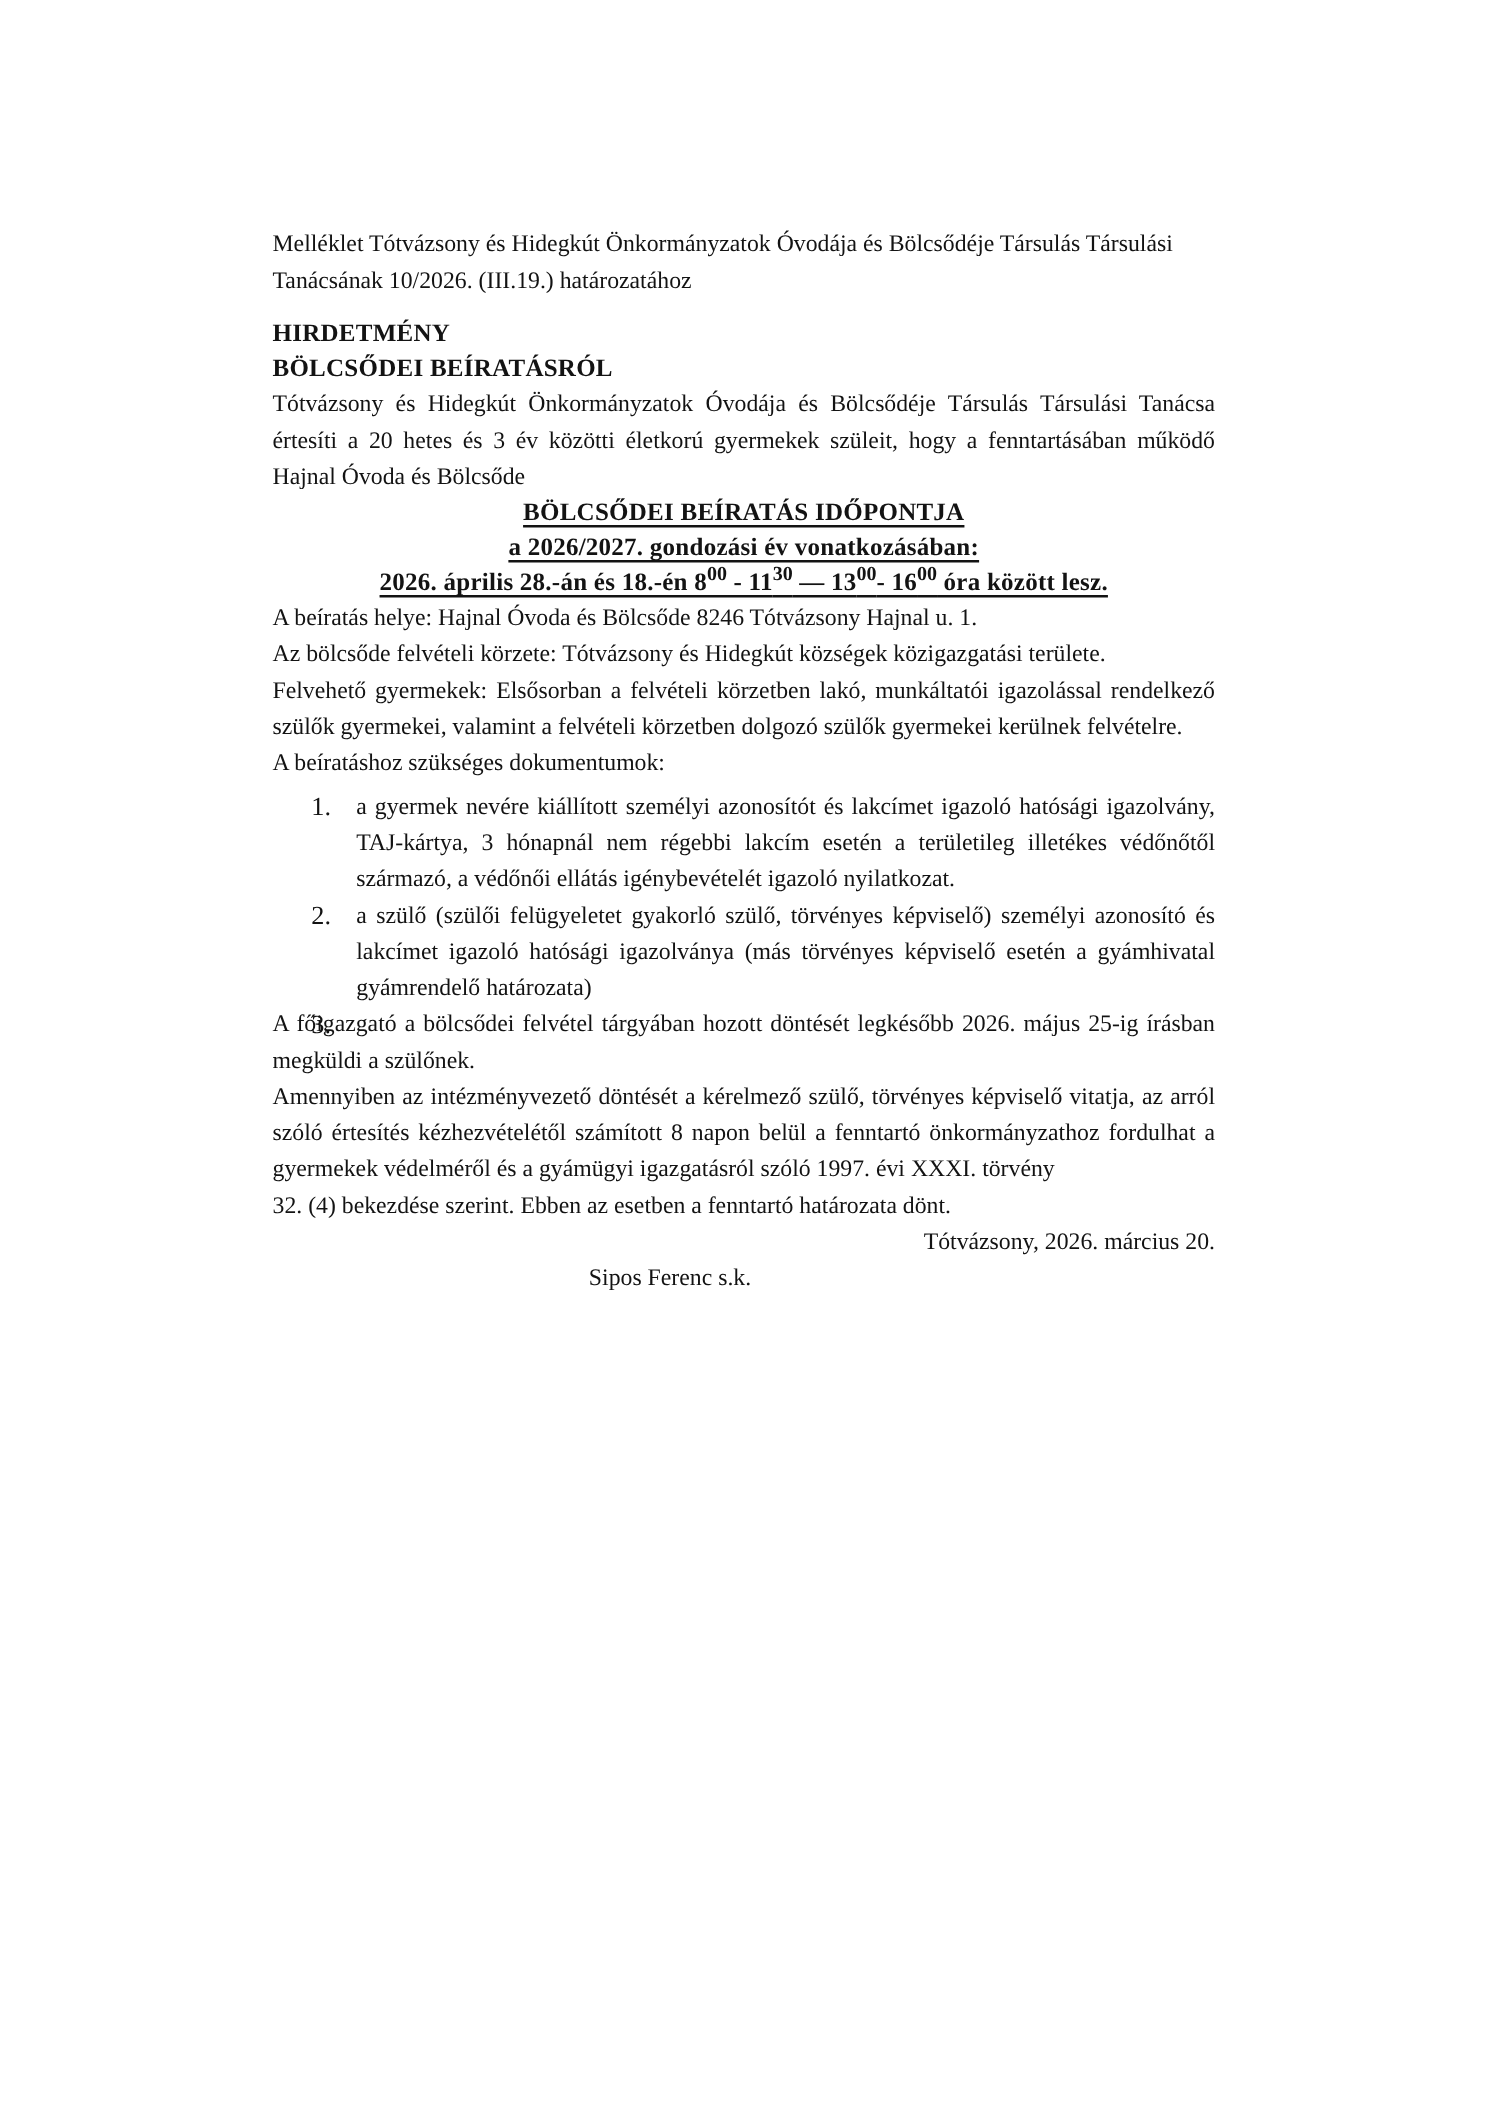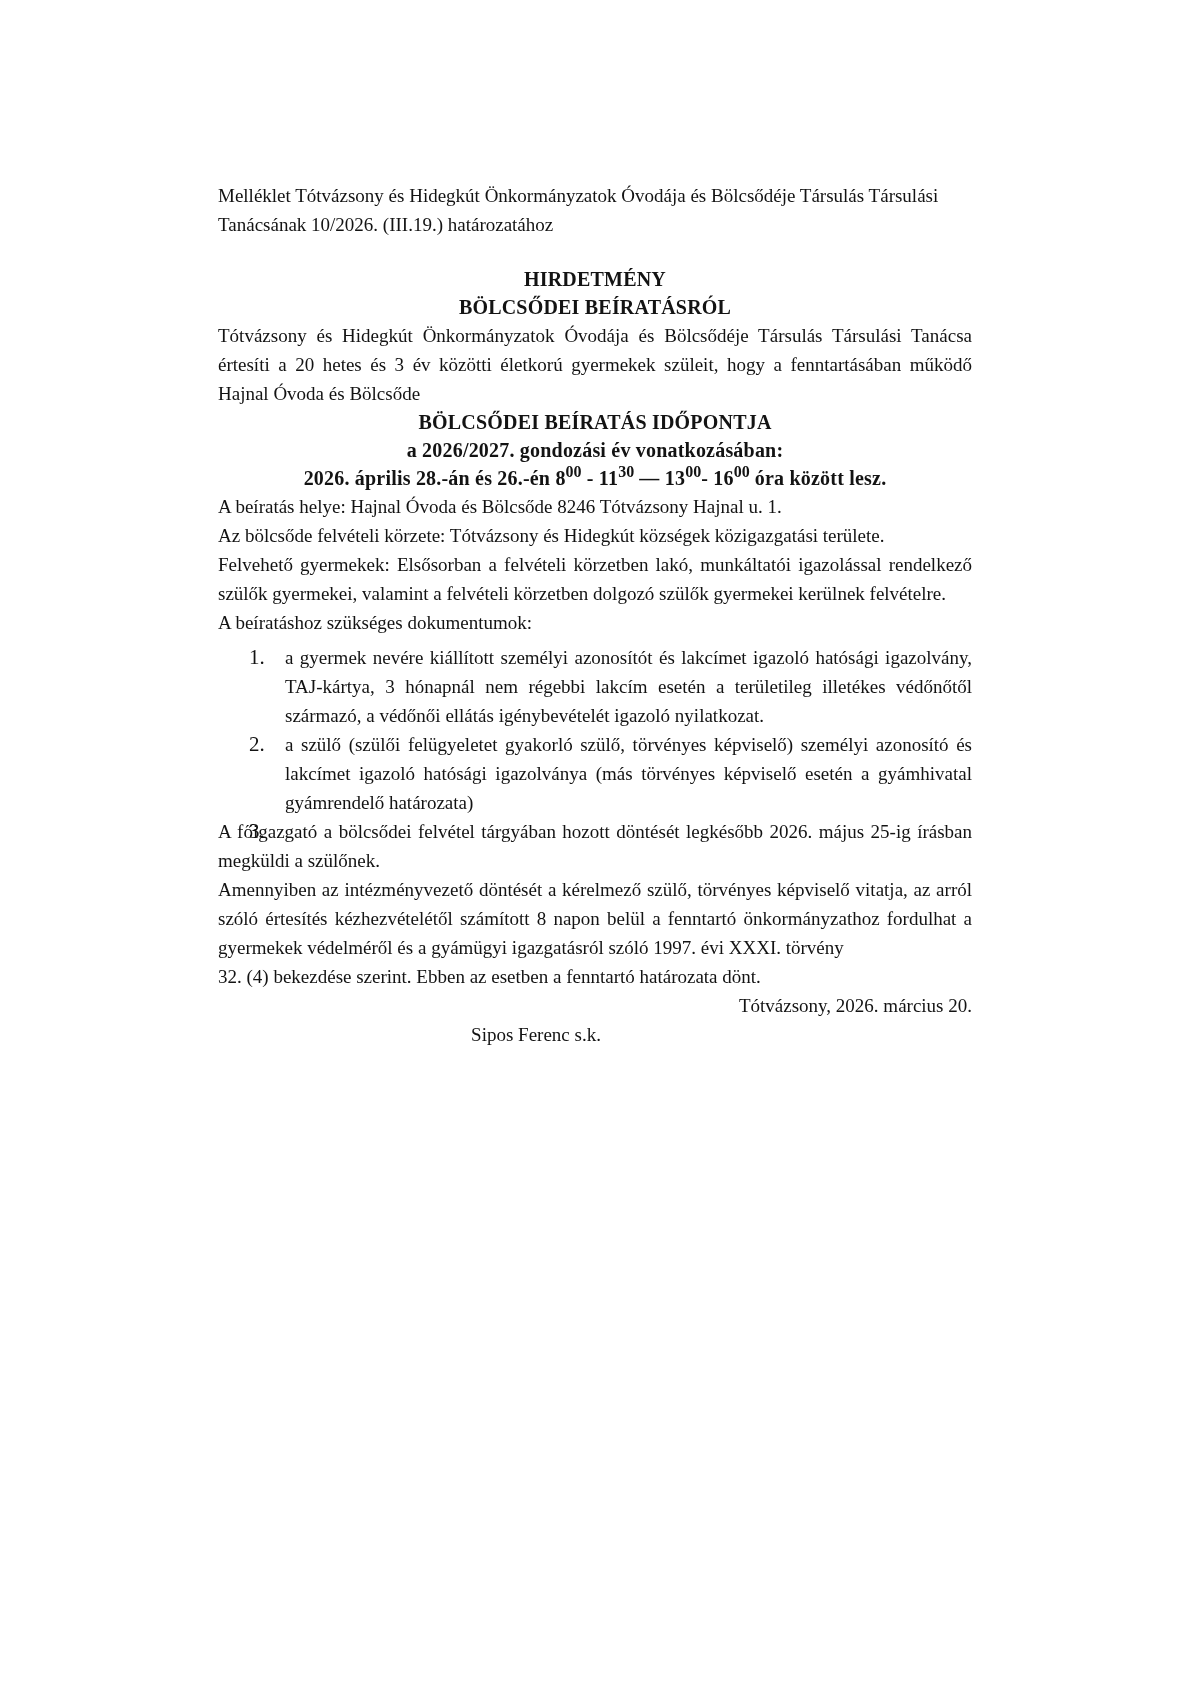--- a/index.html
+++ b/index.html
@@ -22,41 +22,42 @@
     color: #131313;
     overflow: hidden;
   }
   .page p { margin: 0; }
 
   .annex {
     text-align: left;
   }
 
   .doc-title {
-    margin-top: 26px;
-    text-align: center;
+    margin-top: 14px;
+    text-align: left;
     font-weight: bold;
     font-size: 20px;
     line-height: 28px;
   }
   .doc-title .title-line { display: block; letter-spacing: 0.2px; }
 
   .intro {
     margin-top: 30px;
     text-align: justify;
     text-align-last: left;
   }
 
   .center-heading {
     text-align: center;
     font-weight: bold;
     font-size: 20px;
     line-height: 28px;
   }
   .center-heading .underline {
+    text-decoration: underline;
     text-underline-offset: 4px;
     letter-spacing: 0.2px;
   }
   .heading-1 { margin-top: 26px; }
   .heading-2 { margin-top: 28px; }
   .heading-3 { margin-top: 26px; }
 
   sup.time-sup {
     font-size: 16px;
     line-height: 0;
@@ -113,21 +114,21 @@
     <span class="title-line">HIRDETMÉNY</span>
     <span class="title-line">BÖLCSŐDEI BEÍRATÁSRÓL</span>
   </div>
 
   <p class="intro">Tótvázsony és Hidegkút Önkormányzatok Óvodája és Bölcsődéje Társulás Társulási Tanácsa értesíti a 20 hetes és 3 év közötti életkorú gyermekek szüleit, hogy a fenntartásában működő Hajnal Óvoda és Bölcsőde</p>
 
   <p class="center-heading heading-1"><span class="underline">BÖLCSŐDEI BEÍRATÁS IDŐPONTJA</span></p>
 
   <p class="center-heading heading-2"><span class="underline">a 2026/2027. gondozási év vonatkozásában:</span></p>
 
-  <p class="center-heading heading-3"><span class="underline"><span>2026. április 28.-án és 26.-én 8</span><sup class="time-sup">00</sup><span> - 11</span><sup class="time-sup">30</sup><span> — 13</span><sup class="time-sup">00</sup><span>- 16</span><sup class="time-sup">00</sup><span> óra között lesz.</span></span></p>
+  <p class="center-heading heading-3"><span class="underline"><span>2026. április 28.-án és 18.-én 8</span><sup class="time-sup">00</sup><span> - 11</span><sup class="time-sup">30</sup><span> — 13</span><sup class="time-sup">00</sup><span>- 16</span><sup class="time-sup">00</sup><span> óra között lesz.</span></span></p>
 
   <p class="body-par single">A beíratás helye: Hajnal Óvoda és Bölcsőde 8246 Tótvázsony Hajnal u. 1.</p>
 
   <p class="body-par single">Az bölcsőde felvételi körzete: Tótvázsony és Hidegkút községek közigazgatási területe.</p>
 
   <p class="body-par">Felvehető gyermekek: Elsősorban a felvételi körzetben lakó, munkáltatói igazolással rendelkező szülők gyermekei, valamint a felvételi körzetben dolgozó szülők gyermekei kerülnek felvételre.</p>
 
   <p class="body-par single">A beíratáshoz szükséges dokumentumok:</p>
 
   <div class="doc-list">

